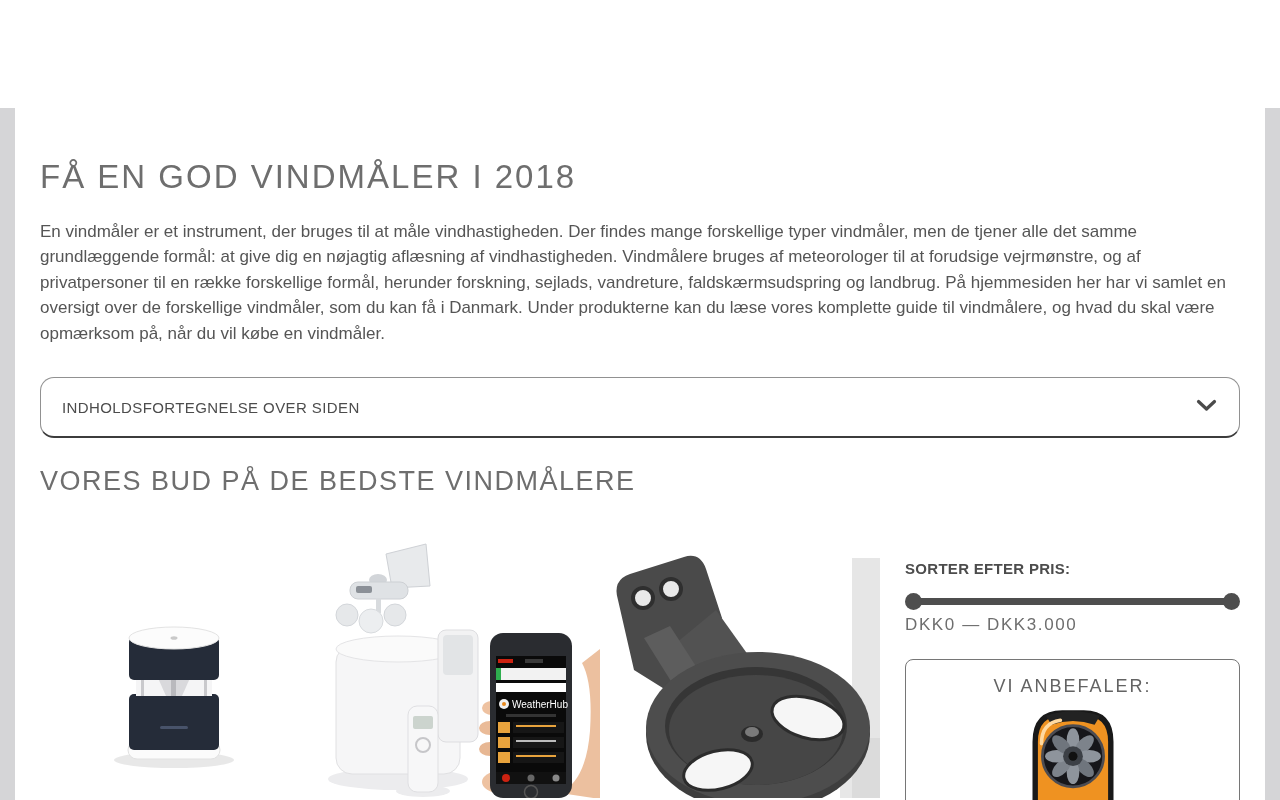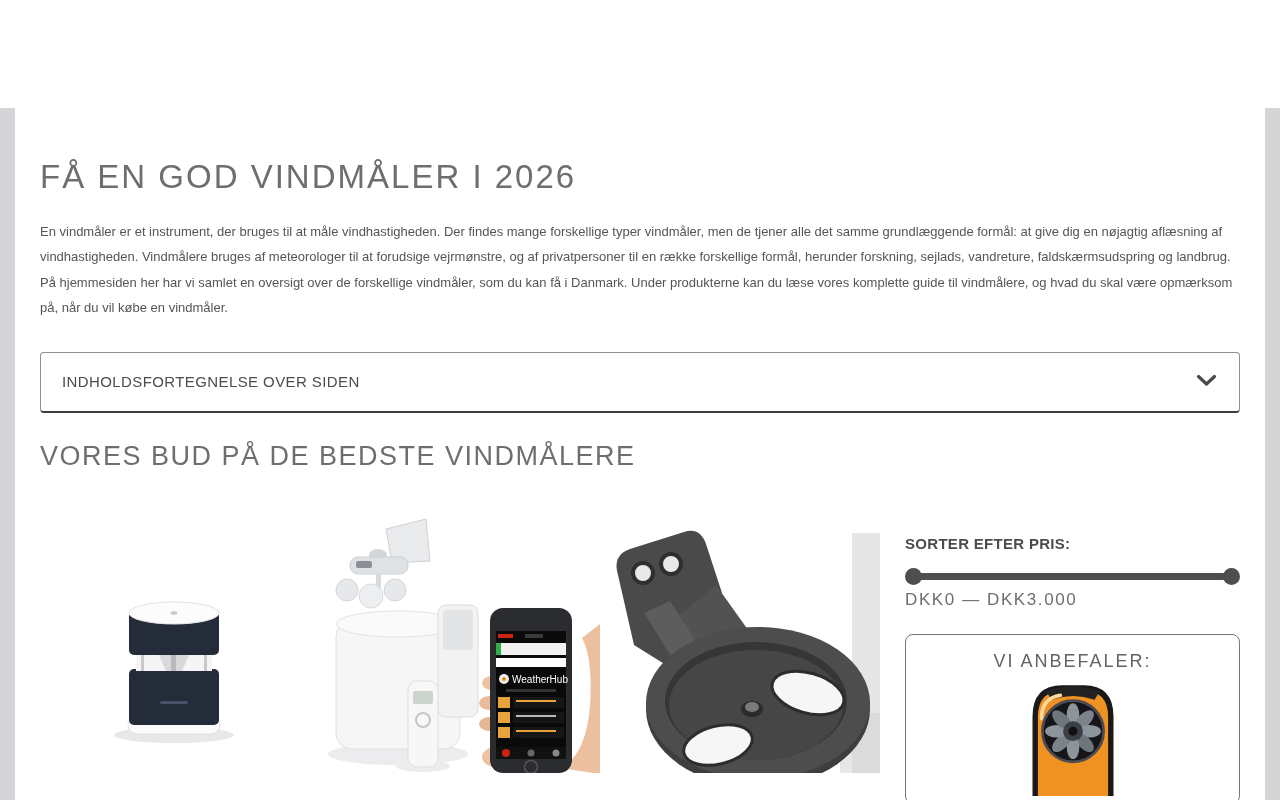--- a/index.html
+++ b/index.html
@@ -20,29 +20,29 @@
   }
   h1.page-title {
     margin: 0; padding-top: 50px;
     font-size: 33px; line-height: 1.15;
     font-weight: 300;
     color: #6e6e6e;
     letter-spacing: 2px;
   }
   p.intro {
     margin: 23px 0 0;
-    font-size: 13px; line-height: 25.5px;
+    font-size: 17px; line-height: 25.5px;
     color: #555555;
   }
   .toc-select {
     margin-top: 31px;
     height: 61px;
     border: 1px solid #919191;
     border-bottom: 2px solid #3c3c3c;
-    border-radius: 4px;
+    border-radius: 14px;
     display: flex; align-items: center; justify-content: space-between;
     padding: 0 22px 0 21px;
     cursor: pointer;
     background: #ffffff;
   }
   .toc-label {
     font-size: 15px;
     color: #4c4c4c;
     letter-spacing: 0.4px;
   }
@@ -100,21 +100,21 @@
   }
   .recommend-image { margin-top: 7px; cursor: pointer; display: inline-block; }
 </style>
 </head>
 <body>
 
 <header class="site-header"></header>
 
 <main class="content-card">
 
-  <h1 class="page-title">FÅ EN GOD VINDMÅLER I 2026</h1>
+  <h1 class="page-title">FÅ EN GOD VINDMÅLER I 2018</h1>
 
   <p class="intro">En vindmåler er et instrument, der bruges til at måle vindhastigheden. Der findes mange forskellige typer vindmåler, men de tjener alle det samme grundlæggende formål: at give dig en nøjagtig aflæsning af vindhastigheden. Vindmålere bruges af meteorologer til at forudsige vejrmønstre, og af privatpersoner til en række forskellige formål, herunder forskning, sejlads, vandreture, faldskærmsudspring og landbrug. På hjemmesiden her har vi samlet en oversigt over de forskellige vindmåler, som du kan få i Danmark. Under produkterne kan du læse vores komplette guide til vindmålere, og hvad du skal være opmærksom på, når du vil købe en vindmåler.</p>
 
   <div class="toc-select">
     <span class="toc-label">INDHOLDSFORTEGNELSE OVER SIDEN</span>
     <span>
       <svg width="21" height="13" viewBox="0 0 21 13">
         <path d="M2.5 2.5 L10.5 10 L18.5 2.5" stroke="#4a4a4a" stroke-width="3.2" fill="none" stroke-linecap="round" stroke-linejoin="round"></path>
       </svg>
     </span>

